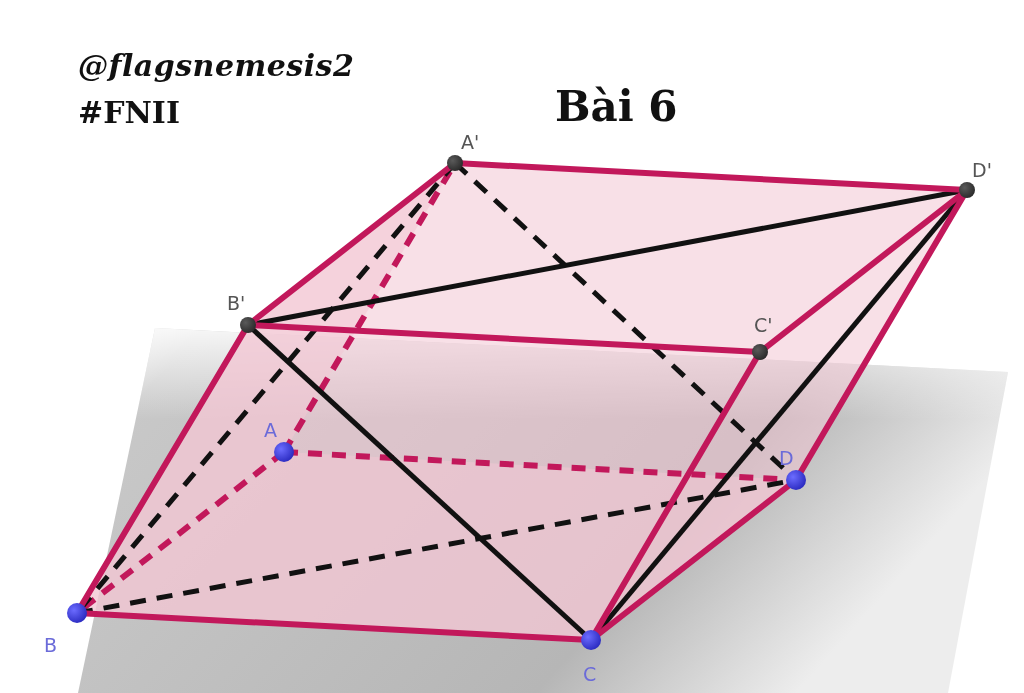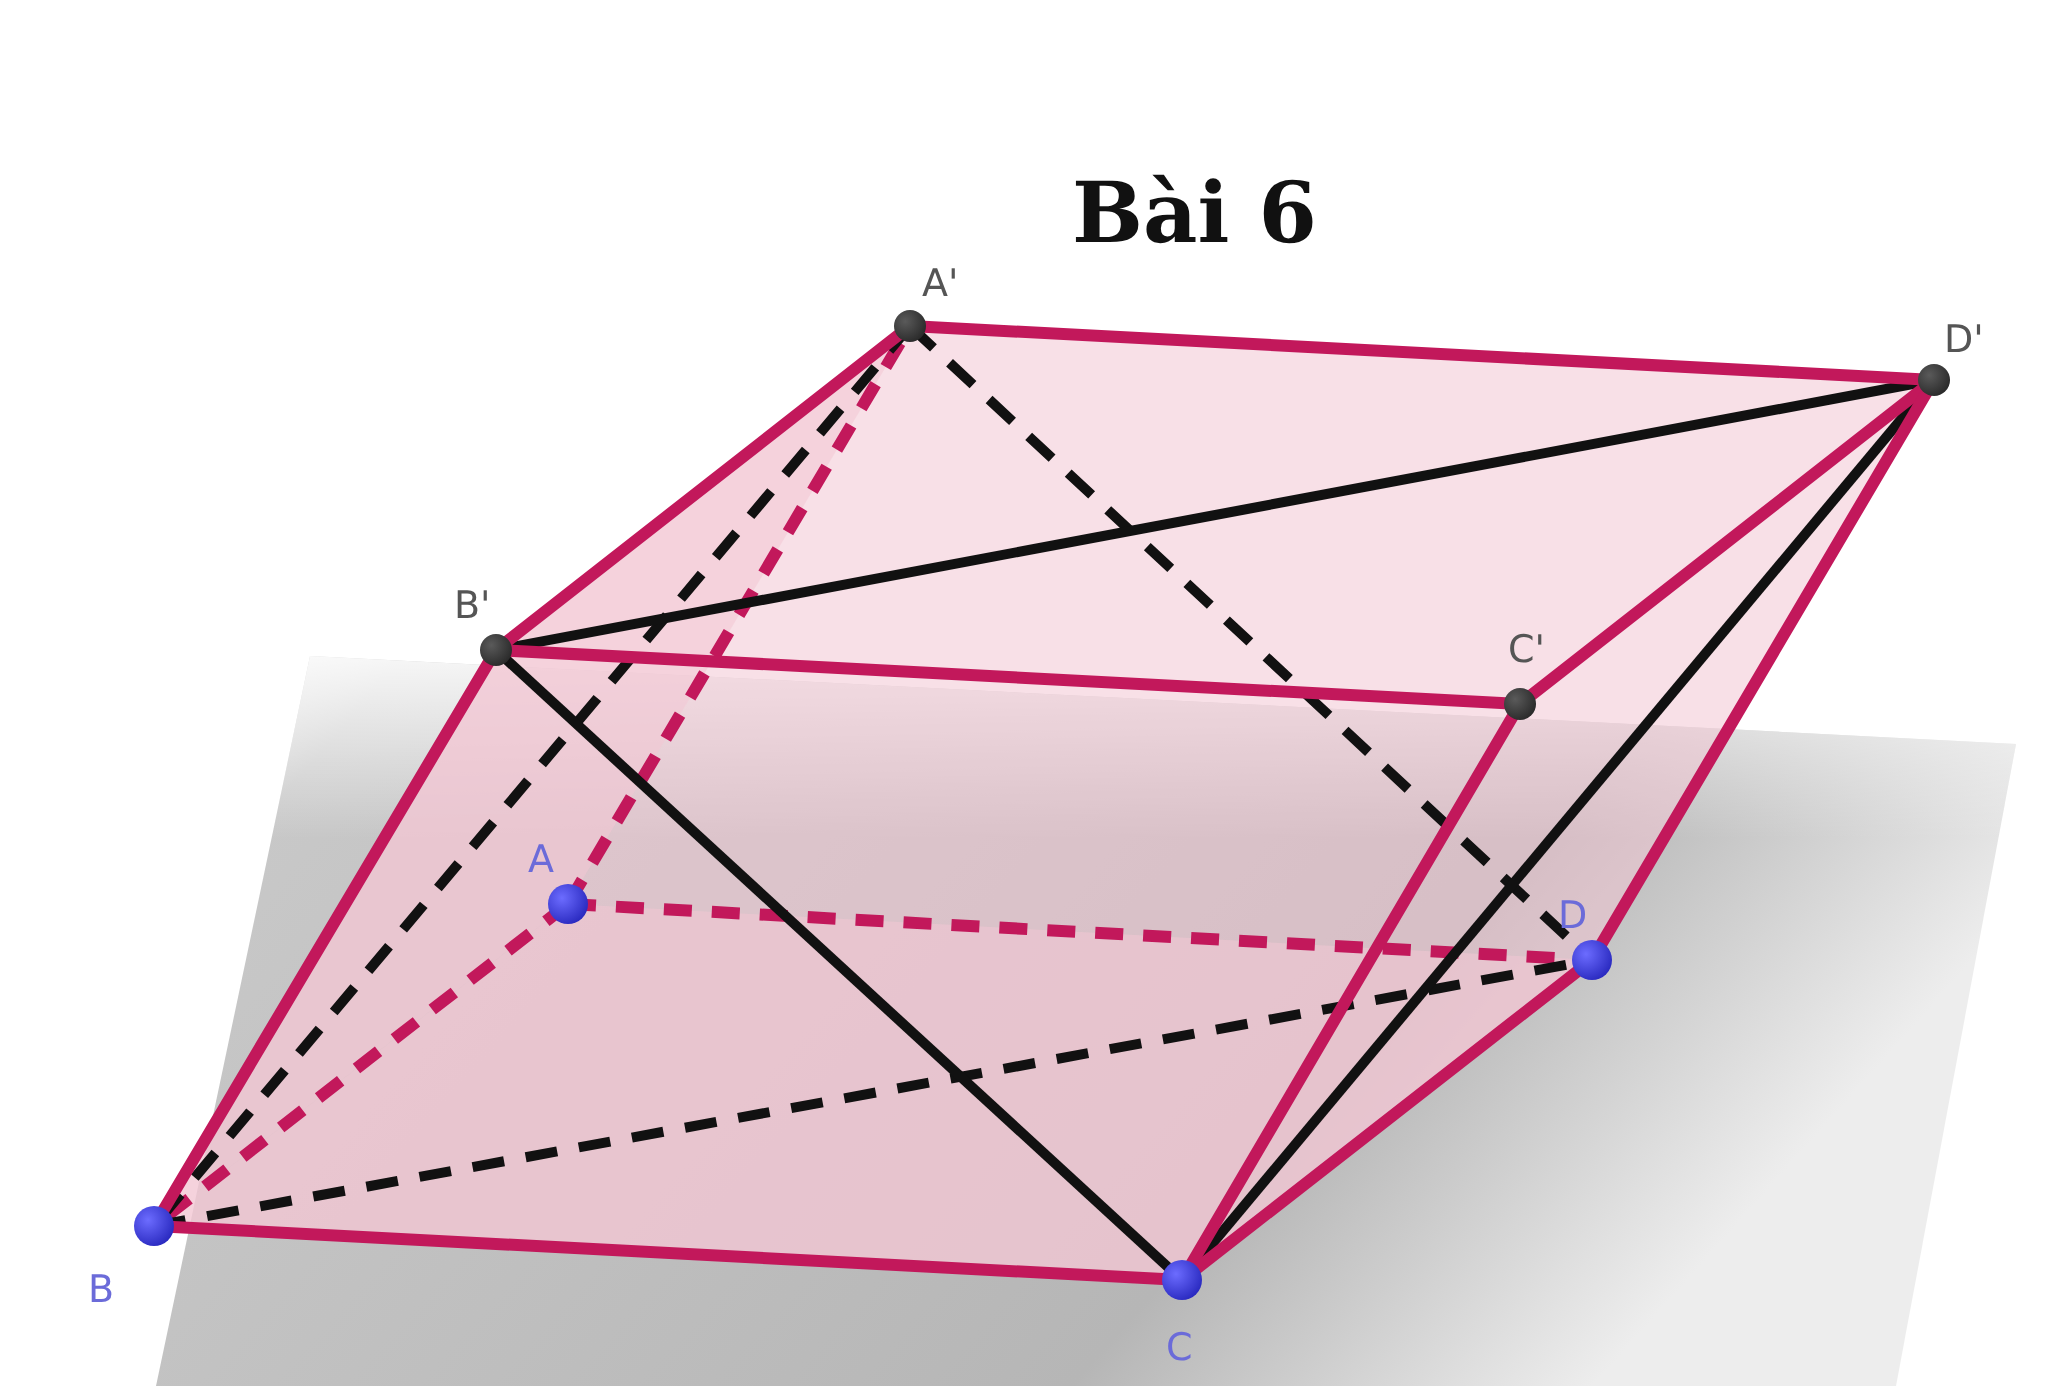--- a/index.html
+++ b/index.html
@@ -1,20 +1,20 @@
 <!DOCTYPE html>
 <html><head>
 <meta charset="utf-8">
 <style>
   html, body { margin: 0; padding: 0; background: #ffffff; }
   body { width: 1024px; height: 693px; position: relative; overflow: hidden; font-family: "Liberation Sans", sans-serif; }
   #canvas { position: absolute; left: 0; top: 0; width: 1024px; height: 693px; }
   .watermark { position: absolute; left: 78px; top: 42px; font-family: "DejaVu Serif", "Liberation Serif", serif; font-weight: bold; color: #111; font-size: 30px; line-height: 47px; }
   .watermark .handle { font-style: italic; letter-spacing: 0.5px; }
-  .title { position: absolute; left: 536px; top: 82px; font-family: "DejaVu Serif", "Liberation Serif", serif; font-weight: bold; font-size: 42px; color: #111; }
+  .title { position: absolute; left: 555px; top: 82px; font-family: "DejaVu Serif", "Liberation Serif", serif; font-weight: bold; font-size: 42px; color: #111; }
   .vlabel { position: absolute; font-family: "DejaVu Sans", "Liberation Sans", sans-serif; font-size: 19px; }
   .vlabel.top { color: #555555; }
   .vlabel.base { color: #6b6bd9; }
 </style>
 </head>
 <body>
 
 <svg id="canvas" viewBox="0 0 1024 693" xmlns="http://www.w3.org/2000/svg">
   <defs>
     <linearGradient id="planeGrad" x1="0" y1="0" x2="1" y2="0.35">
@@ -85,20 +85,22 @@
   </g>
   <g>
     <circle cx="284" cy="452" r="10" fill="url(#blueBall)"></circle>
     <circle cx="77" cy="613" r="10" fill="url(#blueBall)"></circle>
     <circle cx="591" cy="640" r="10" fill="url(#blueBall)"></circle>
     <circle cx="796" cy="480" r="10" fill="url(#blueBall)"></circle>
   </g>
 </svg>
 
 <div class="watermark">
+  <div class="handle">@flagsnemesis2</div>
+  <div>#FNII</div>
 </div>
 
 <div class="title">Bài 6</div>
 
 <div class="vlabel top" style="left:461px; top:131px;">A'</div>
 <div class="vlabel top" style="left:227px; top:292px;">B'</div>
 <div class="vlabel top" style="left:754px; top:314px;">C'</div>
 <div class="vlabel top" style="left:972px; top:159px;">D'</div>
 <div class="vlabel base" style="left:264px; top:419px;">A</div>
 <div class="vlabel base" style="left:44px; top:634px;">B</div>

